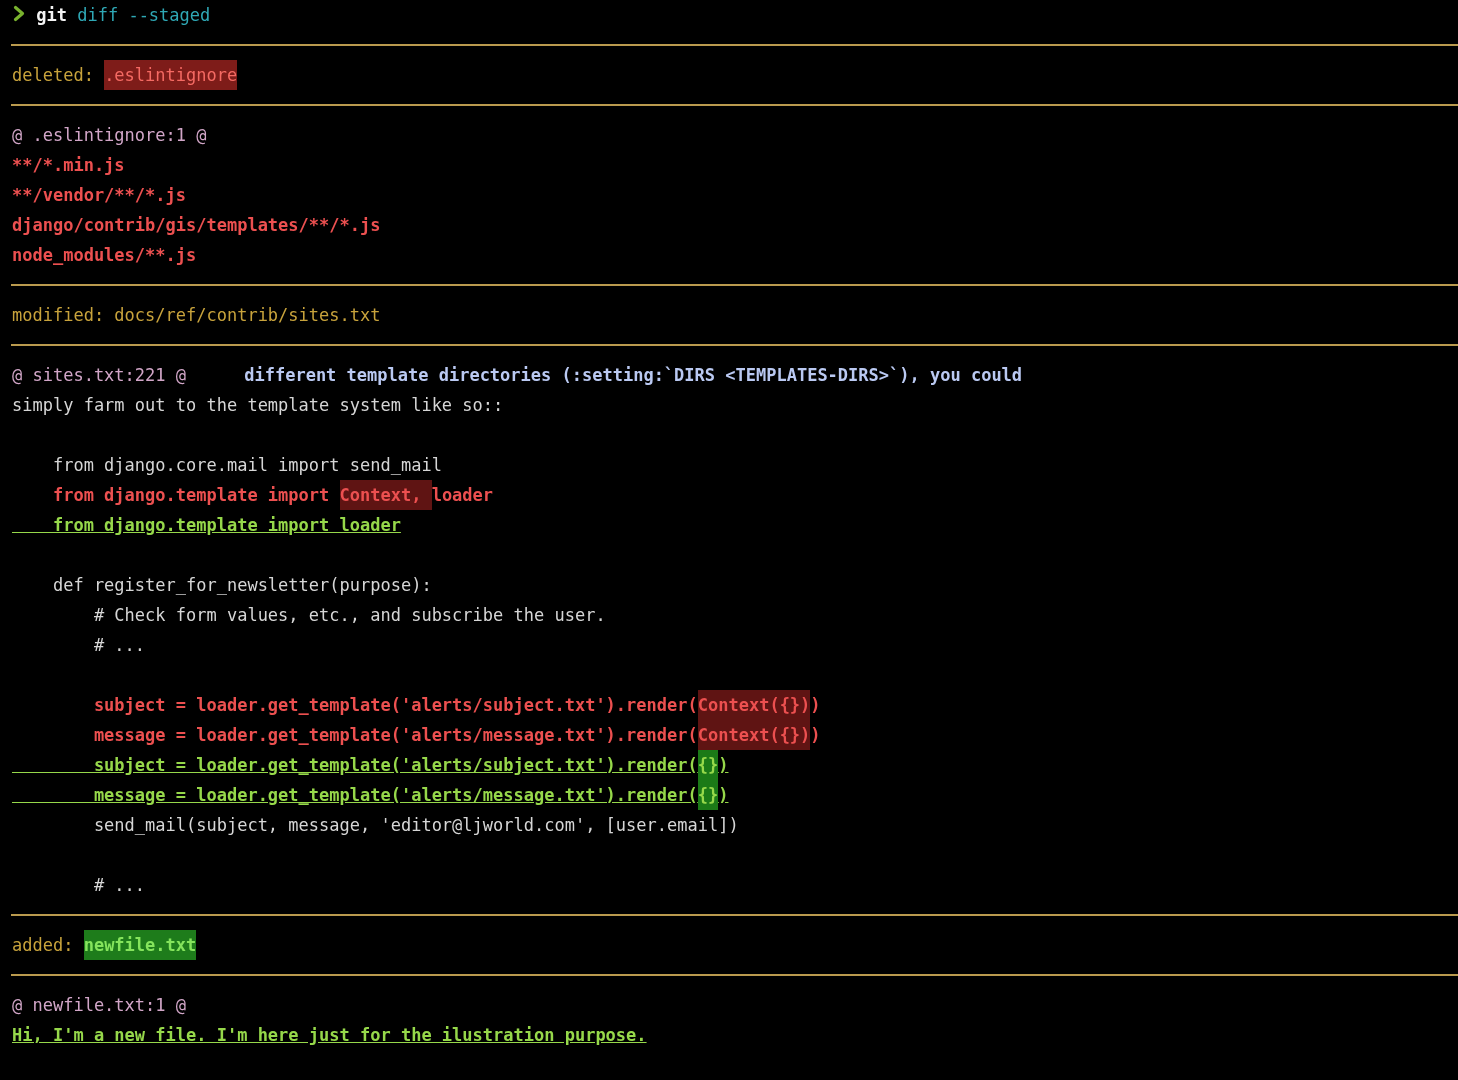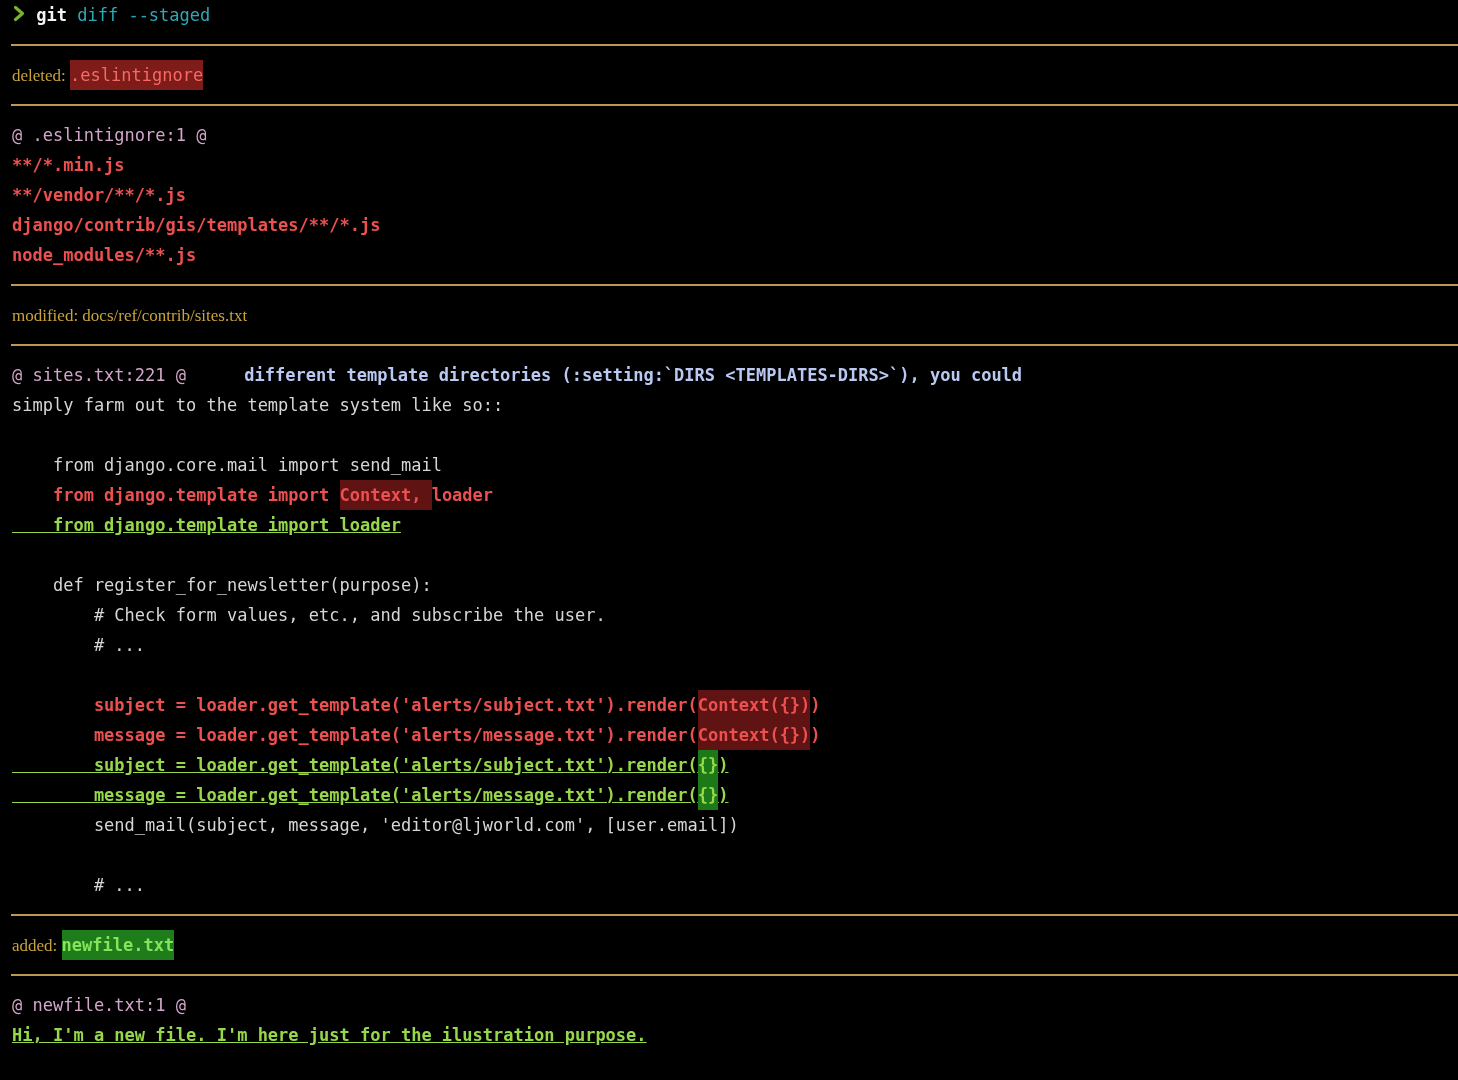--- a/index.html
+++ b/index.html
@@ -31,21 +31,21 @@
   }
   .rule {
     height: 2px;
     flex: 1;
     background: var(--gold-rule);
   }
   .seg { display: inline-block; }
   .seg-prompt     { color: var(--prompt-green); }
   .seg-bold-white { color: var(--bold-white); font-weight: bold; }
   .seg-cmd        { color: var(--teal-command); }
-  .seg-label      { color: var(--gold-label); font-family: Liberation Serif, serif; }
+  .seg-label      { color: var(--gold-label); }
   .seg-file-del   { color: var(--red-file-fg); background: var(--red-file-bg); font-weight: normal; }
   .seg-file-add   { color: var(--green-file-fg); background: var(--green-file-bg); font-weight: bold; }
   .seg-hunk       { color: var(--plum-hunk); font-weight: normal; }
   .seg-header     { color: var(--periwinkle-header); font-weight: bold; padding-left: 48px; }
   .seg-context    { color: var(--foreground); }
   .seg-minus      { color: var(--red-removed); font-weight: bold; }
   .seg-minus-em   { color: var(--red-removed); background: var(--red-emph-bg); font-weight: bold; text-align: right; }
   .seg-plus       { color: var(--green-added); font-weight: bold; text-decoration: underline; }
   .seg-plus-em    { color: var(--green-added); background: var(--green-emph-bg); font-weight: bold; }
   .prompt-svg { vertical-align: -3px; }

